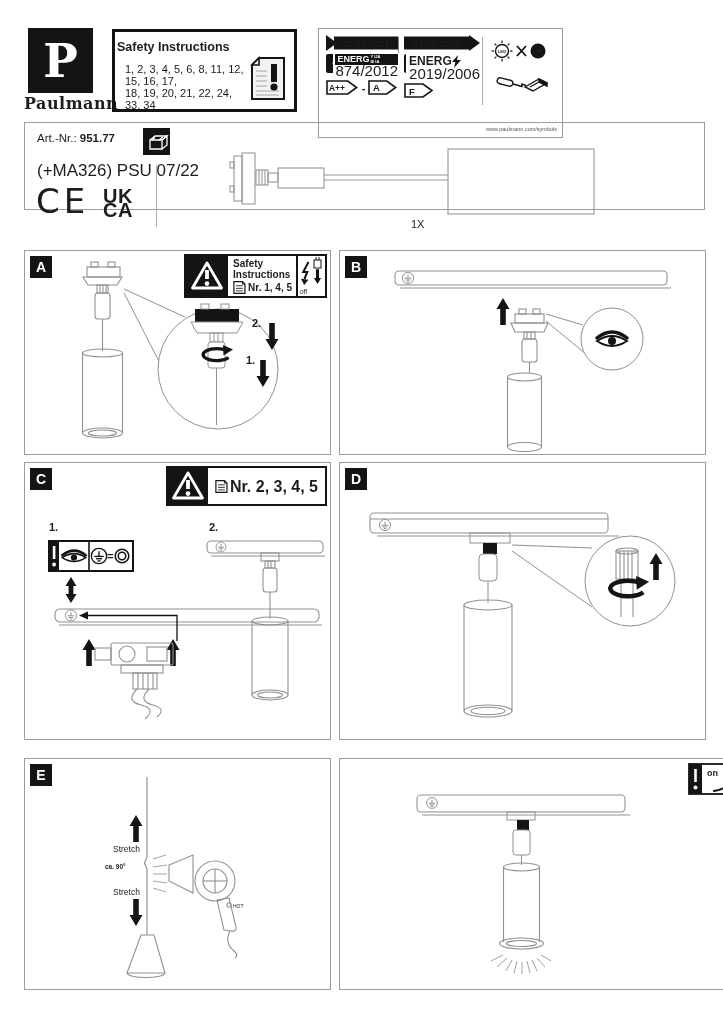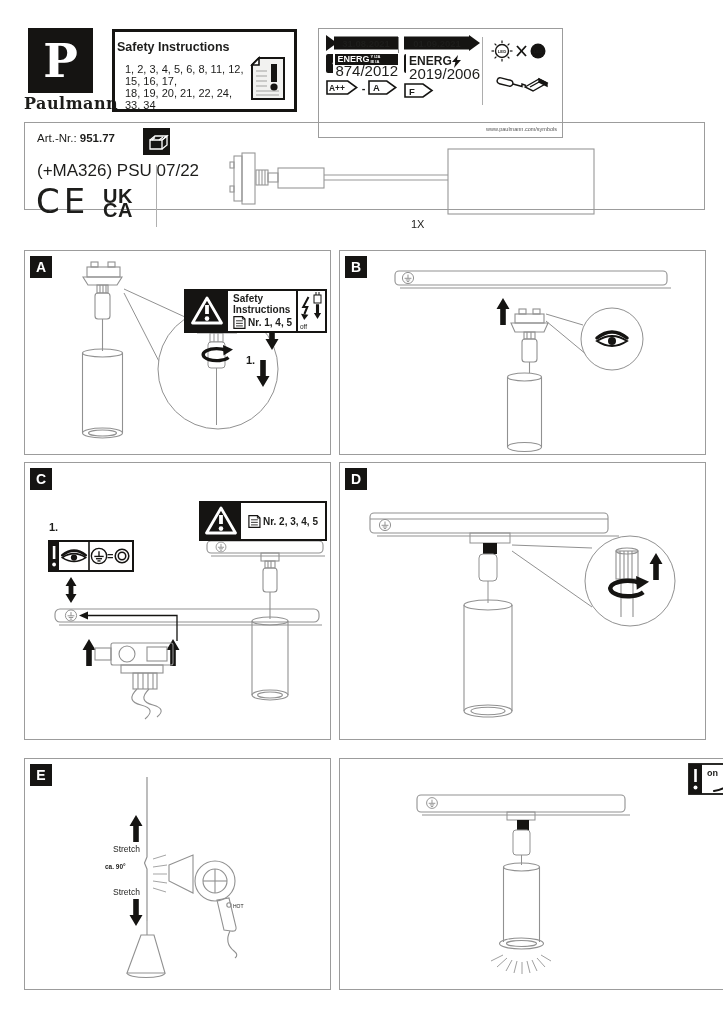--- a/index.html
+++ b/index.html
@@ -43,21 +43,21 @@
   .variant{position:absolute;left:12px;top:38px;font-size:17px;}
   .ce{position:absolute;left:11px;top:58px;font-size:34px;font-family:"DejaVu Sans",sans-serif;letter-spacing:4px;}
   .ukca{position:absolute;left:78px;top:66px;font-size:20px;font-weight:bold;line-height:14px;letter-spacing:.5px;}
   .pkg-icon{position:absolute;left:118px;top:5px;width:27px;height:27px;background:#151412;}
   .prod-divider{position:absolute;left:131px;top:42px;width:1px;height:62px;background:#b0b0b0;}
 
   
   .panel{position:absolute;border:1.5px solid #9c9c9c;box-sizing:border-box;background:#fff;}
   .plabel{position:absolute;top:5px;left:5px;width:22px;height:22px;background:#151412;color:#fff;
       font-weight:bold;font-size:14px;display:flex;align-items:center;justify-content:center;z-index:3;}
-  .warnbox{position:absolute;top:3px;right:3px;display:flex;border:2px solid #151412;background:#fff;z-index:3;margin-top:35px;}
+  .warnbox{position:absolute;top:3px;right:3px;display:flex;border:2px solid #151412;background:#fff;z-index:3;}
   .warn-tri{width:42px;background:#151412;display:flex;align-items:center;justify-content:center;}
   .warn-texts{padding:2px 4px 2px 5px;}
   .warn-title{font-size:10px;font-weight:bold;line-height:11px;}
   .warn-ref{display:flex;align-items:center;gap:2px;font-size:10px;font-weight:bold;margin-top:1px;}
   .warn-off{width:27px;border-left:2px solid #151412;position:relative;}
   .off-label{position:absolute;left:2px;bottom:1px;font-size:6.5px;}
   .t-step{font-size:11px;font-weight:bold;}
   .t-sm{font-size:8.5px;}
   .t-tiny{font-size:6.5px;font-weight:bold;}
   .t-eq{font-size:11px;font-weight:bold;}
@@ -404,21 +404,21 @@
     <div class="warnbox" style="height:36px;">
       <div class="warn-tri" style="width:40px;">
         <svg width="34" height="32" viewBox="0 0 34 32">
             <use href="#warntri" transform="translate(17,18)"></use>
           </svg>
       </div>
       <div class="warn-ref" style="padding:0 7px;">
         <svg width="13" height="13" viewBox="0 0 13 13" color="#151412">
             <use href="#booklet" transform="translate(6,6.5) scale(0.85)"></use>
           </svg>
-        <span style="font-size:10px;text-align:right;">Nr. 2, 3, 4, 5</span>
+        <span style="font-size:16px;text-align:right;">Nr. 2, 3, 4, 5</span>
       </div>
     </div>
     <svg class="abs" style="left:0;top:0;" width="304" height="275" viewBox="0 0 304 275">
       <text x="24" y="68" class="t-step">1.</text>
       <g>
         <rect x="24" y="78" width="84" height="30" fill="none" stroke="#151412" stroke-width="2"></rect>
         <rect x="24" y="78" width="10" height="30" fill="#151412"></rect>
         <rect x="27.8" y="83" width="2.6" height="13" fill="#fff"></rect>
         <circle cx="29.1" cy="101.5" r="1.9" fill="#fff"></circle>
         <use href="#eye" transform="translate(49,93) scale(0.78)" color="#151412"></use>

